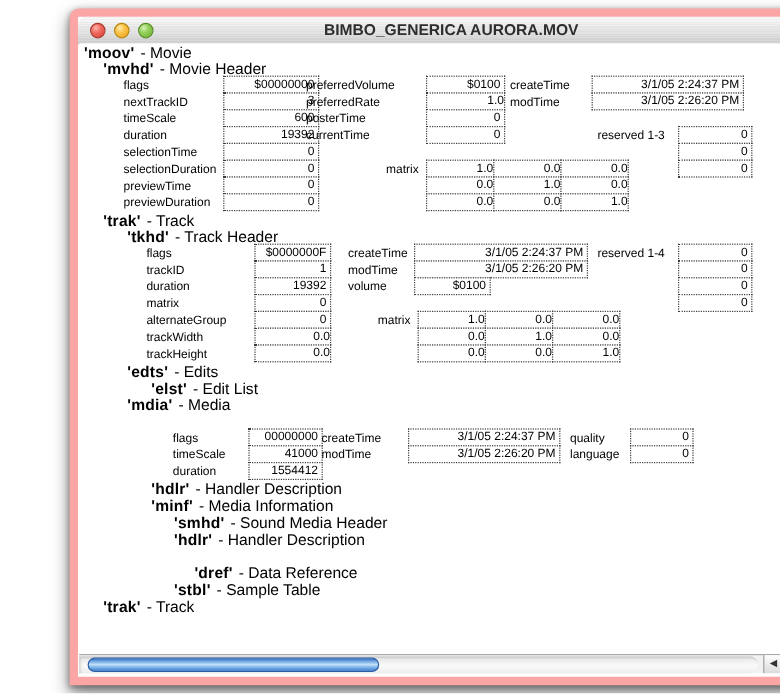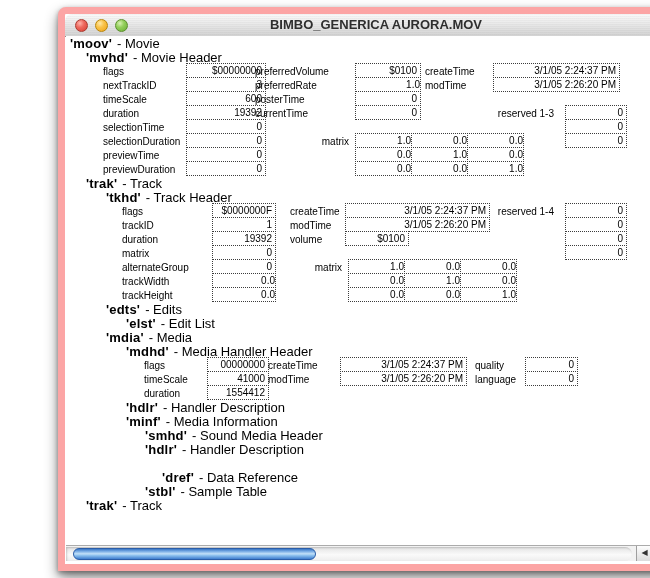--- a/index.html
+++ b/index.html
@@ -58,21 +58,20 @@
 
     <div class="content">
 
       <div class="ar" style="top:1px;left:4px"><span class="nm">'moov'</span><span class="ds">- Movie</span></div>
       <div class="ar" style="top:15px;left:20px"><span class="nm">'mvhd'</span><span class="ds">- Movie Header</span></div>
       <div class="ar" style="top:141px;left:20px"><span class="nm">'trak'</span><span class="ds">- Track</span></div>
       <div class="ar" style="top:155px;left:40px"><span class="nm">'tkhd'</span><span class="ds">- Track Header</span></div>
       <div class="ar" style="top:267px;left:40px"><span class="nm">'edts'</span><span class="ds">- Edits</span></div>
       <div class="ar" style="top:281px;left:60px"><span class="nm">'elst'</span><span class="ds">- Edit List</span></div>
       <div class="ar" style="top:295px;left:40px"><span class="nm">'mdia'</span><span class="ds">- Media</span></div>
-      <div class="ar" style="top:309px;left:60px"><span class="nm">'mdhd'</span><span class="ds">- Media Handler Header</span></div>
       <div class="ar" style="top:365px;left:60px"><span class="nm">'hdlr'</span><span class="ds">- Handler Description</span></div>
       <div class="ar" style="top:379px;left:60px"><span class="nm">'minf'</span><span class="ds">- Media Information</span></div>
       <div class="ar" style="top:393px;left:79px"><span class="nm">'smhd'</span><span class="ds">- Sound Media Header</span></div>
       <div class="ar" style="top:407px;left:79px"><span class="nm">'hdlr'</span><span class="ds">- Handler Description</span></div>
       <div class="ar" style="top:435px;left:96px"><span class="nm">'dref'</span><span class="ds">- Data Reference</span></div>
       <div class="ar" style="top:449px;left:79px"><span class="nm">'stbl'</span><span class="ds">- Sample Table</span></div>
       <div class="ar" style="top:463px;left:20px"><span class="nm">'trak'</span><span class="ds">- Track</span></div>
 
       <div class="lb" style="top:29px;left:37px">flags</div>
       <div class="lb" style="top:43px;left:37px">nextTrackID</div>

